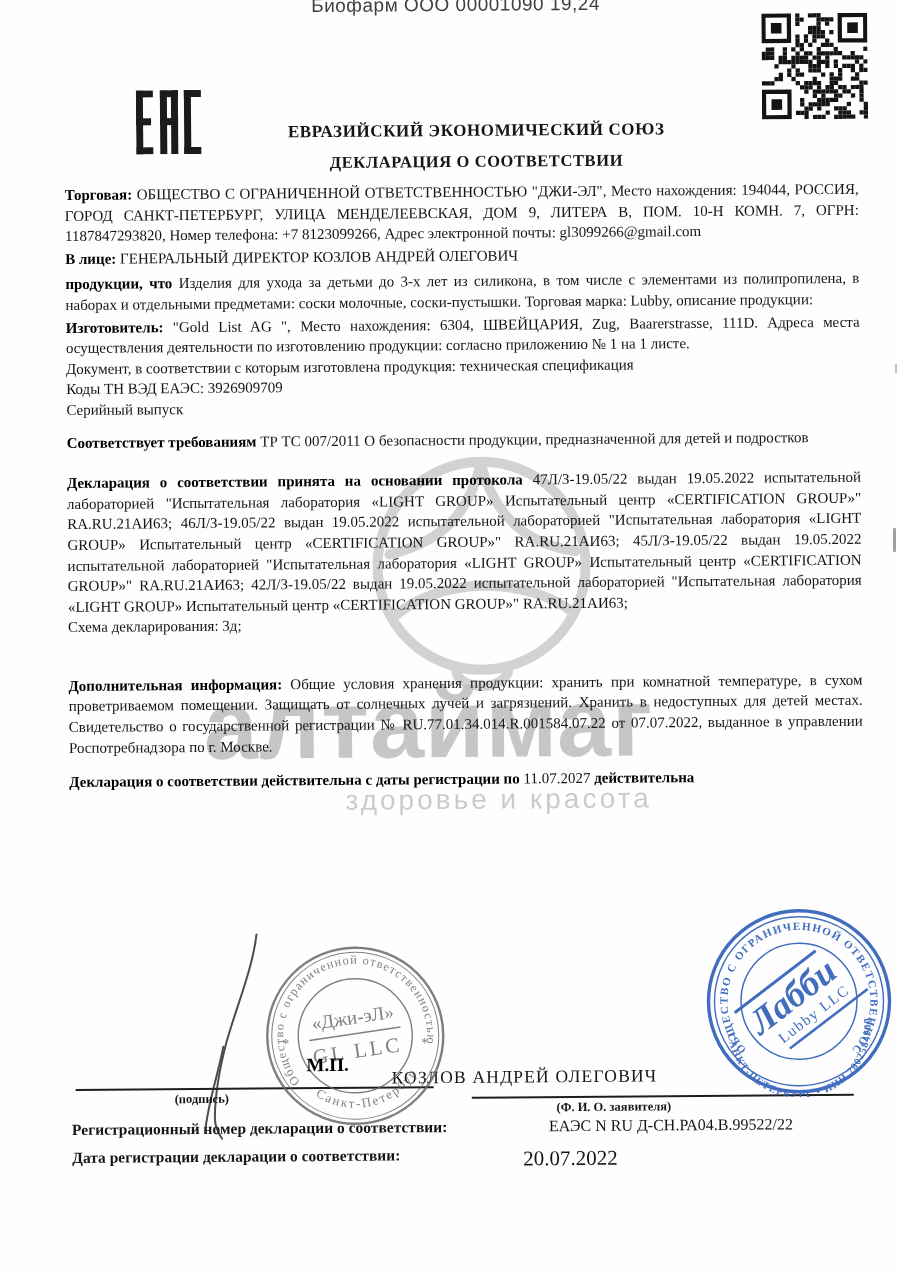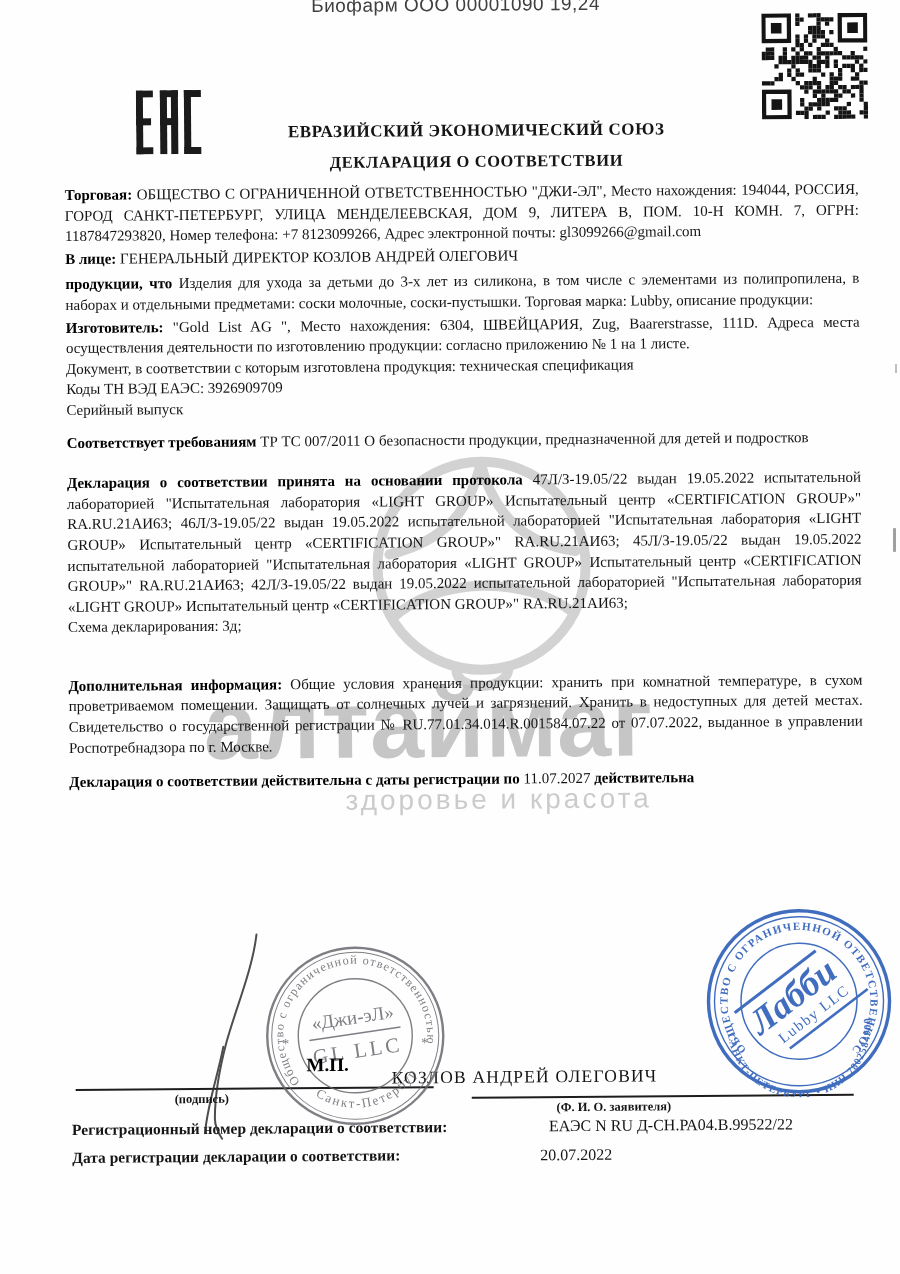--- a/index.html
+++ b/index.html
@@ -31,21 +31,21 @@
   .sig-line-left{position:absolute;left:72px;top:1086px;width:358px;height:2px;background:#1d1d1d;z-index:2;}
   .sig-line-right{position:absolute;left:468px;top:1097px;width:382px;height:2px;background:#1d1d1d;z-index:2;}
   .sig-caption{position:absolute;left:128px;top:1090px;width:140px;text-align:center;font-size:12.5px;
         font-weight:bold;z-index:4;}
   .signer-name{position:absolute;left:388px;top:1067px;font-size:17.5px;letter-spacing:1.2px;z-index:2;white-space:nowrap;}
   .name-caption{position:absolute;left:500px;top:1101px;width:220px;text-align:center;font-size:12.5px;
         font-weight:bold;z-index:2;}
   .footer-label1{position:absolute;left:68px;top:1118px;font-size:15.5px;font-weight:bold;white-space:nowrap;z-index:2;}
   .footer-value1{position:absolute;left:545px;top:1118px;font-size:16px;white-space:nowrap;z-index:2;}
   .footer-label2{position:absolute;left:68px;top:1146px;font-size:15.5px;font-weight:bold;white-space:nowrap;z-index:2;}
-  .footer-value2{position:absolute;left:536px;top:1147px;font-size:16px;white-space:nowrap;z-index:2;}
+  .footer-value2{position:absolute;left:519px;top:1147px;font-size:21px;white-space:nowrap;z-index:2;}
   .edge-mark1{position:absolute;left:893px;top:528px;width:3px;height:24px;background:#777;opacity:.7;border-radius:1px;}
   .edge-mark2{position:absolute;left:895px;top:364px;width:2px;height:9px;background:#a5a5a5;opacity:.7;}
   svg text{font-family:"Liberation Serif",serif;}
 </style>
 </head>
 <body>
 
 <div class="page">
   <div class="doc">
 

